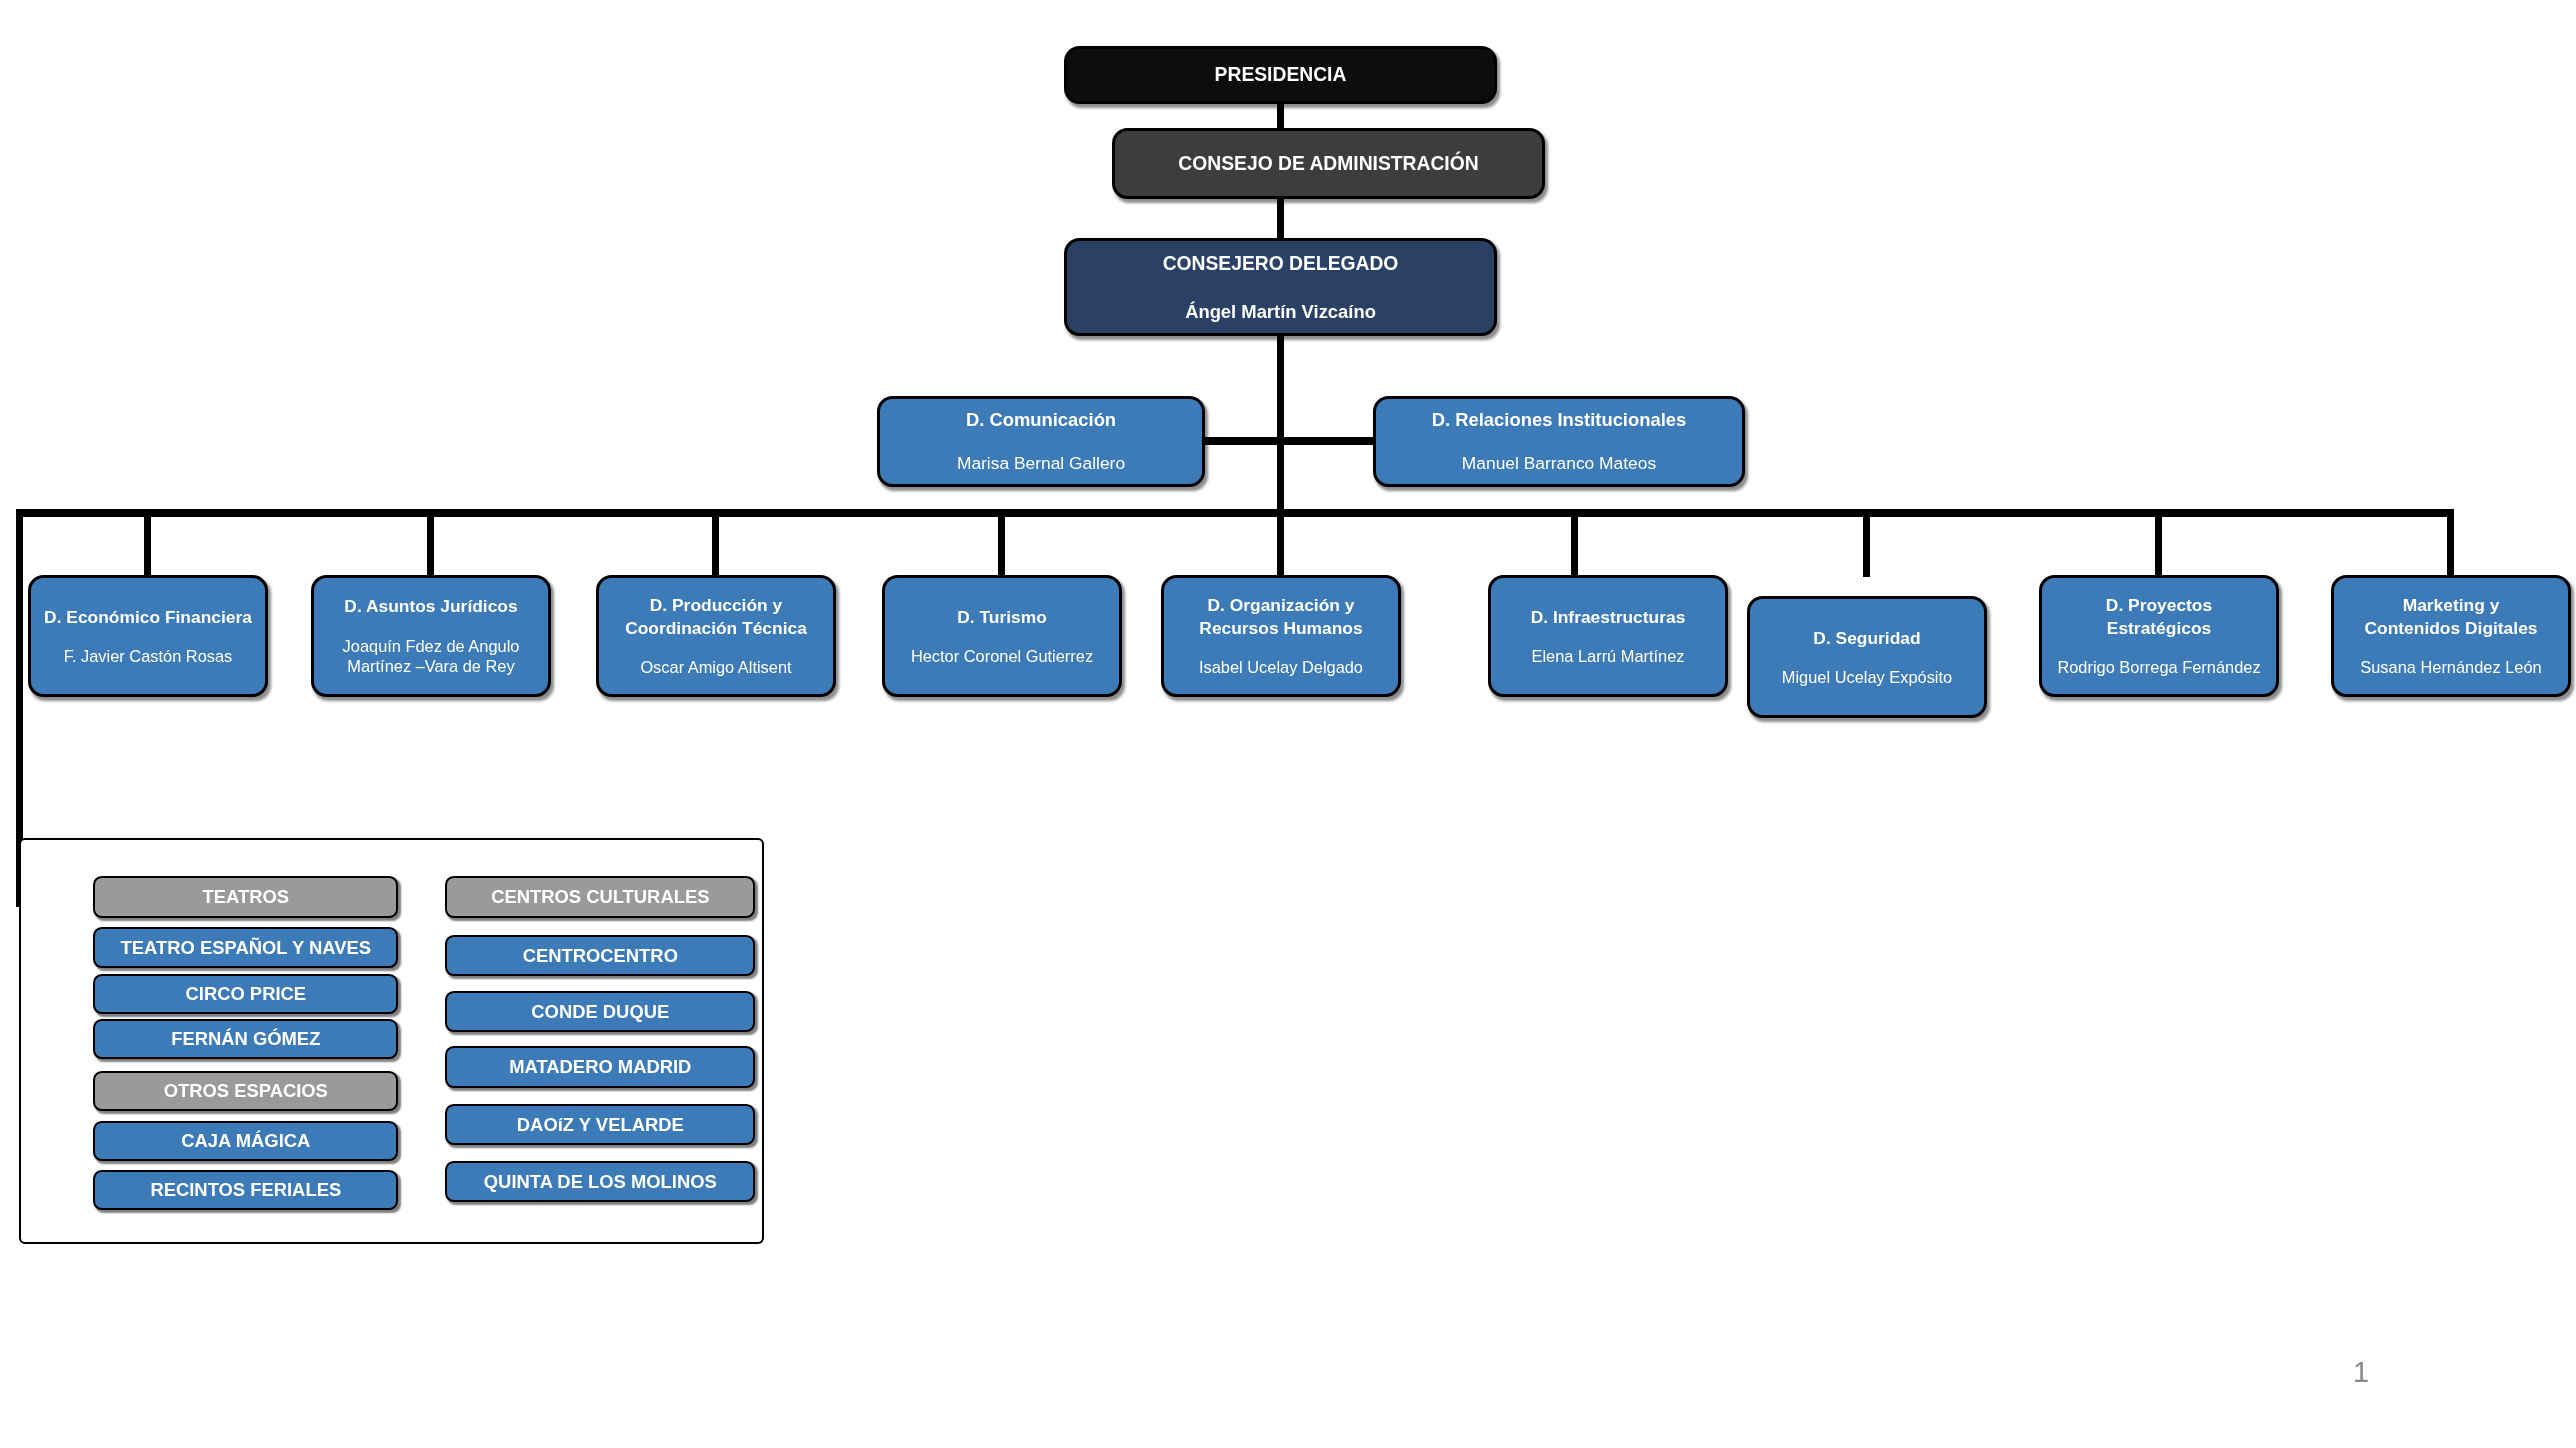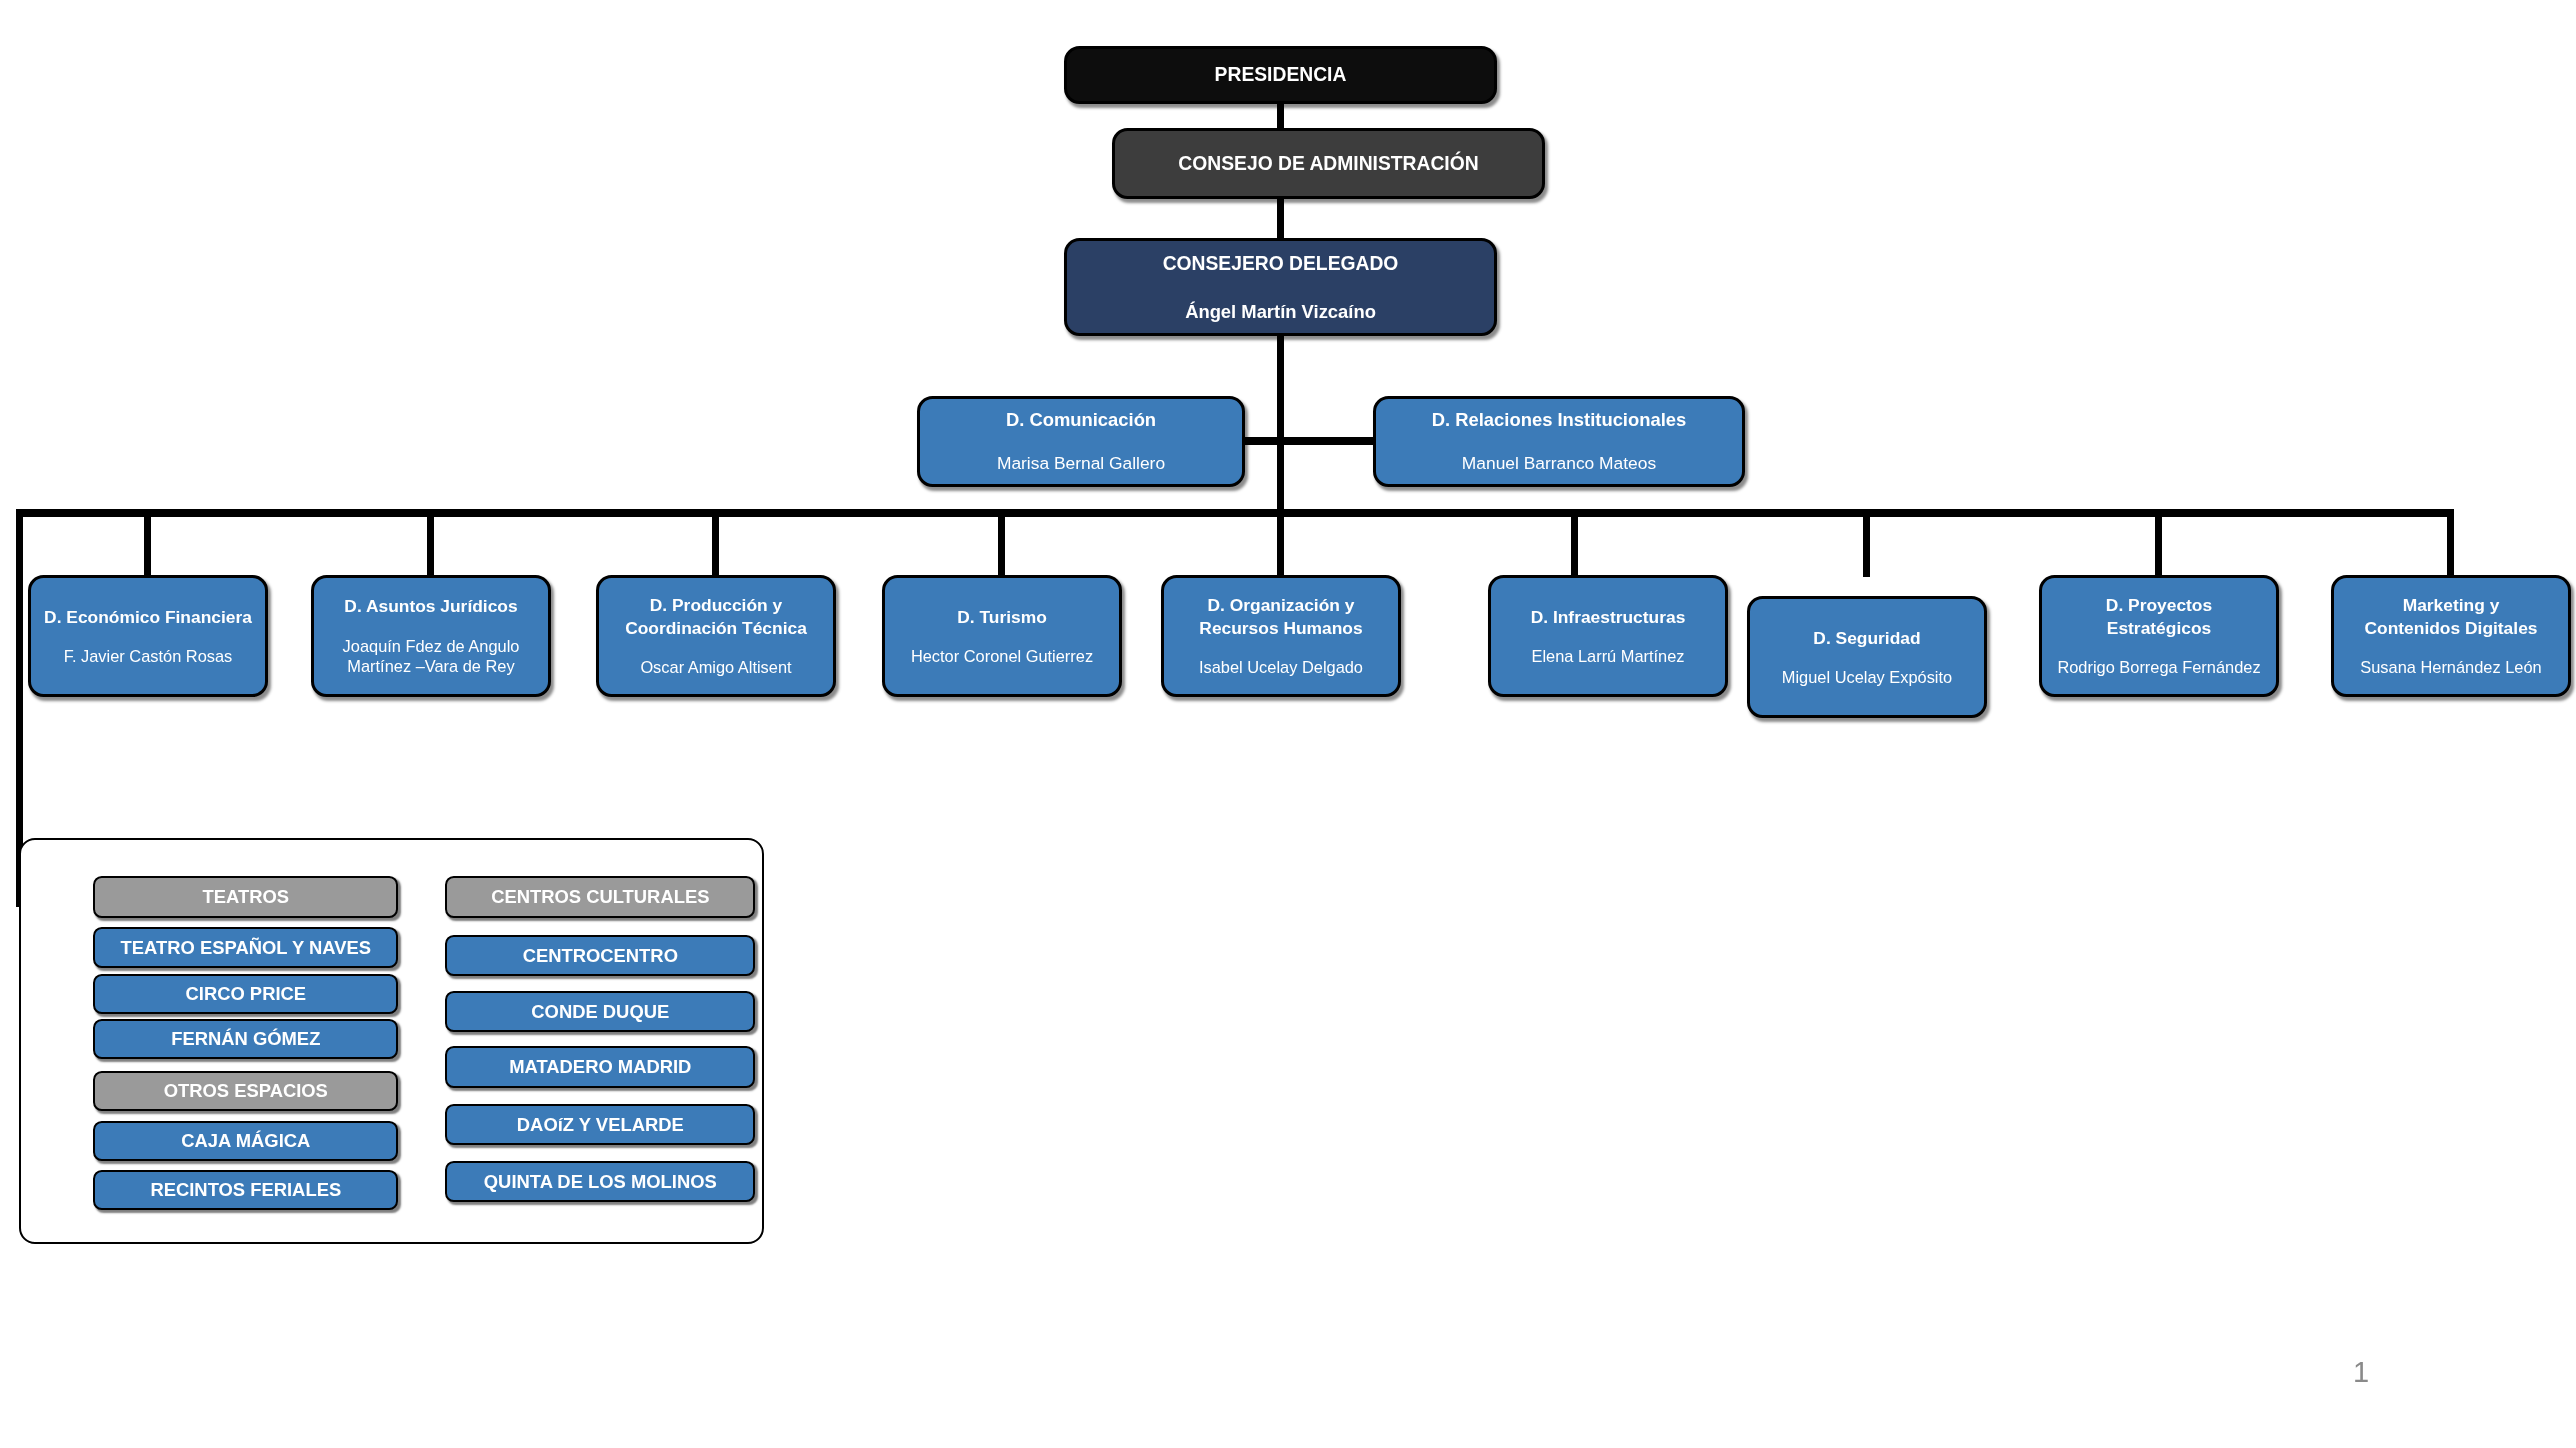--- a/index.html
+++ b/index.html
@@ -33,21 +33,21 @@
   .top-box .box-name { font-weight:bold; font-size:18.4px; }
 
   .staff-box { gap:21px; }
   .staff-box .box-title { font-size:18.4px; }
   .staff-box .box-name  { font-size:17.4px; }
 
   .dept-box { gap:17.4px; width:240px; height:122px; top:575px; }
 
   .venue-panel {
     position:absolute; left:19.3px; top:838px; width:745px; height:406px;
-    border:2.9px solid #000; border-radius:16px; background:#fff;
+    border:2.9px solid #000; border-radius:6px; background:#fff;
   }
   .venue-item {
     position:absolute;
     border:2.9px solid #000; border-radius:8.7px;
     color:#fff; font-weight:bold; font-size:18.4px;
     display:flex; align-items:center; justify-content:center; text-align:center;
     box-shadow:2.9px 2.9px 1.9px rgba(0,0,0,0.5);
   }
   .vcol-left  { left:72px;  width:305px; }
   .vcol-right { left:424px; width:310px; }
@@ -81,21 +81,21 @@
 
 <div class="org-box bg-darkgray" style="left:1064px; top:128px; width:433px; height:71px;margin-left:48px;">
   <div class="box-title" style="font-size:19.3px;">CONSEJO DE ADMINISTRACIÓN</div>
 </div>
 
 <div class="org-box bg-navy top-box" style="left:1064px; top:238px; width:433px; height:98px;">
   <div class="box-title">CONSEJERO DELEGADO</div>
   <div class="box-name">Ángel Martín Vizcaíno</div>
 </div>
 
-<div class="org-box bg-blue staff-box" style="left:877px; top:396px; width:328px; height:91px;margin-left:40px;">
+<div class="org-box bg-blue staff-box" style="left:877px; top:396px; width:328px; height:91px;">
   <div class="box-title">D. Comunicación</div>
   <div class="box-name">Marisa Bernal Gallero</div>
 </div>
 
 <div class="org-box bg-blue staff-box" style="left:1373px; top:396px; width:372px; height:91px;">
   <div class="box-title">D. Relaciones Institucionales</div>
   <div class="box-name">Manuel Barranco Mateos</div>
 </div>
 
 <div class="org-box bg-blue dept-box" style="left:28px;">

